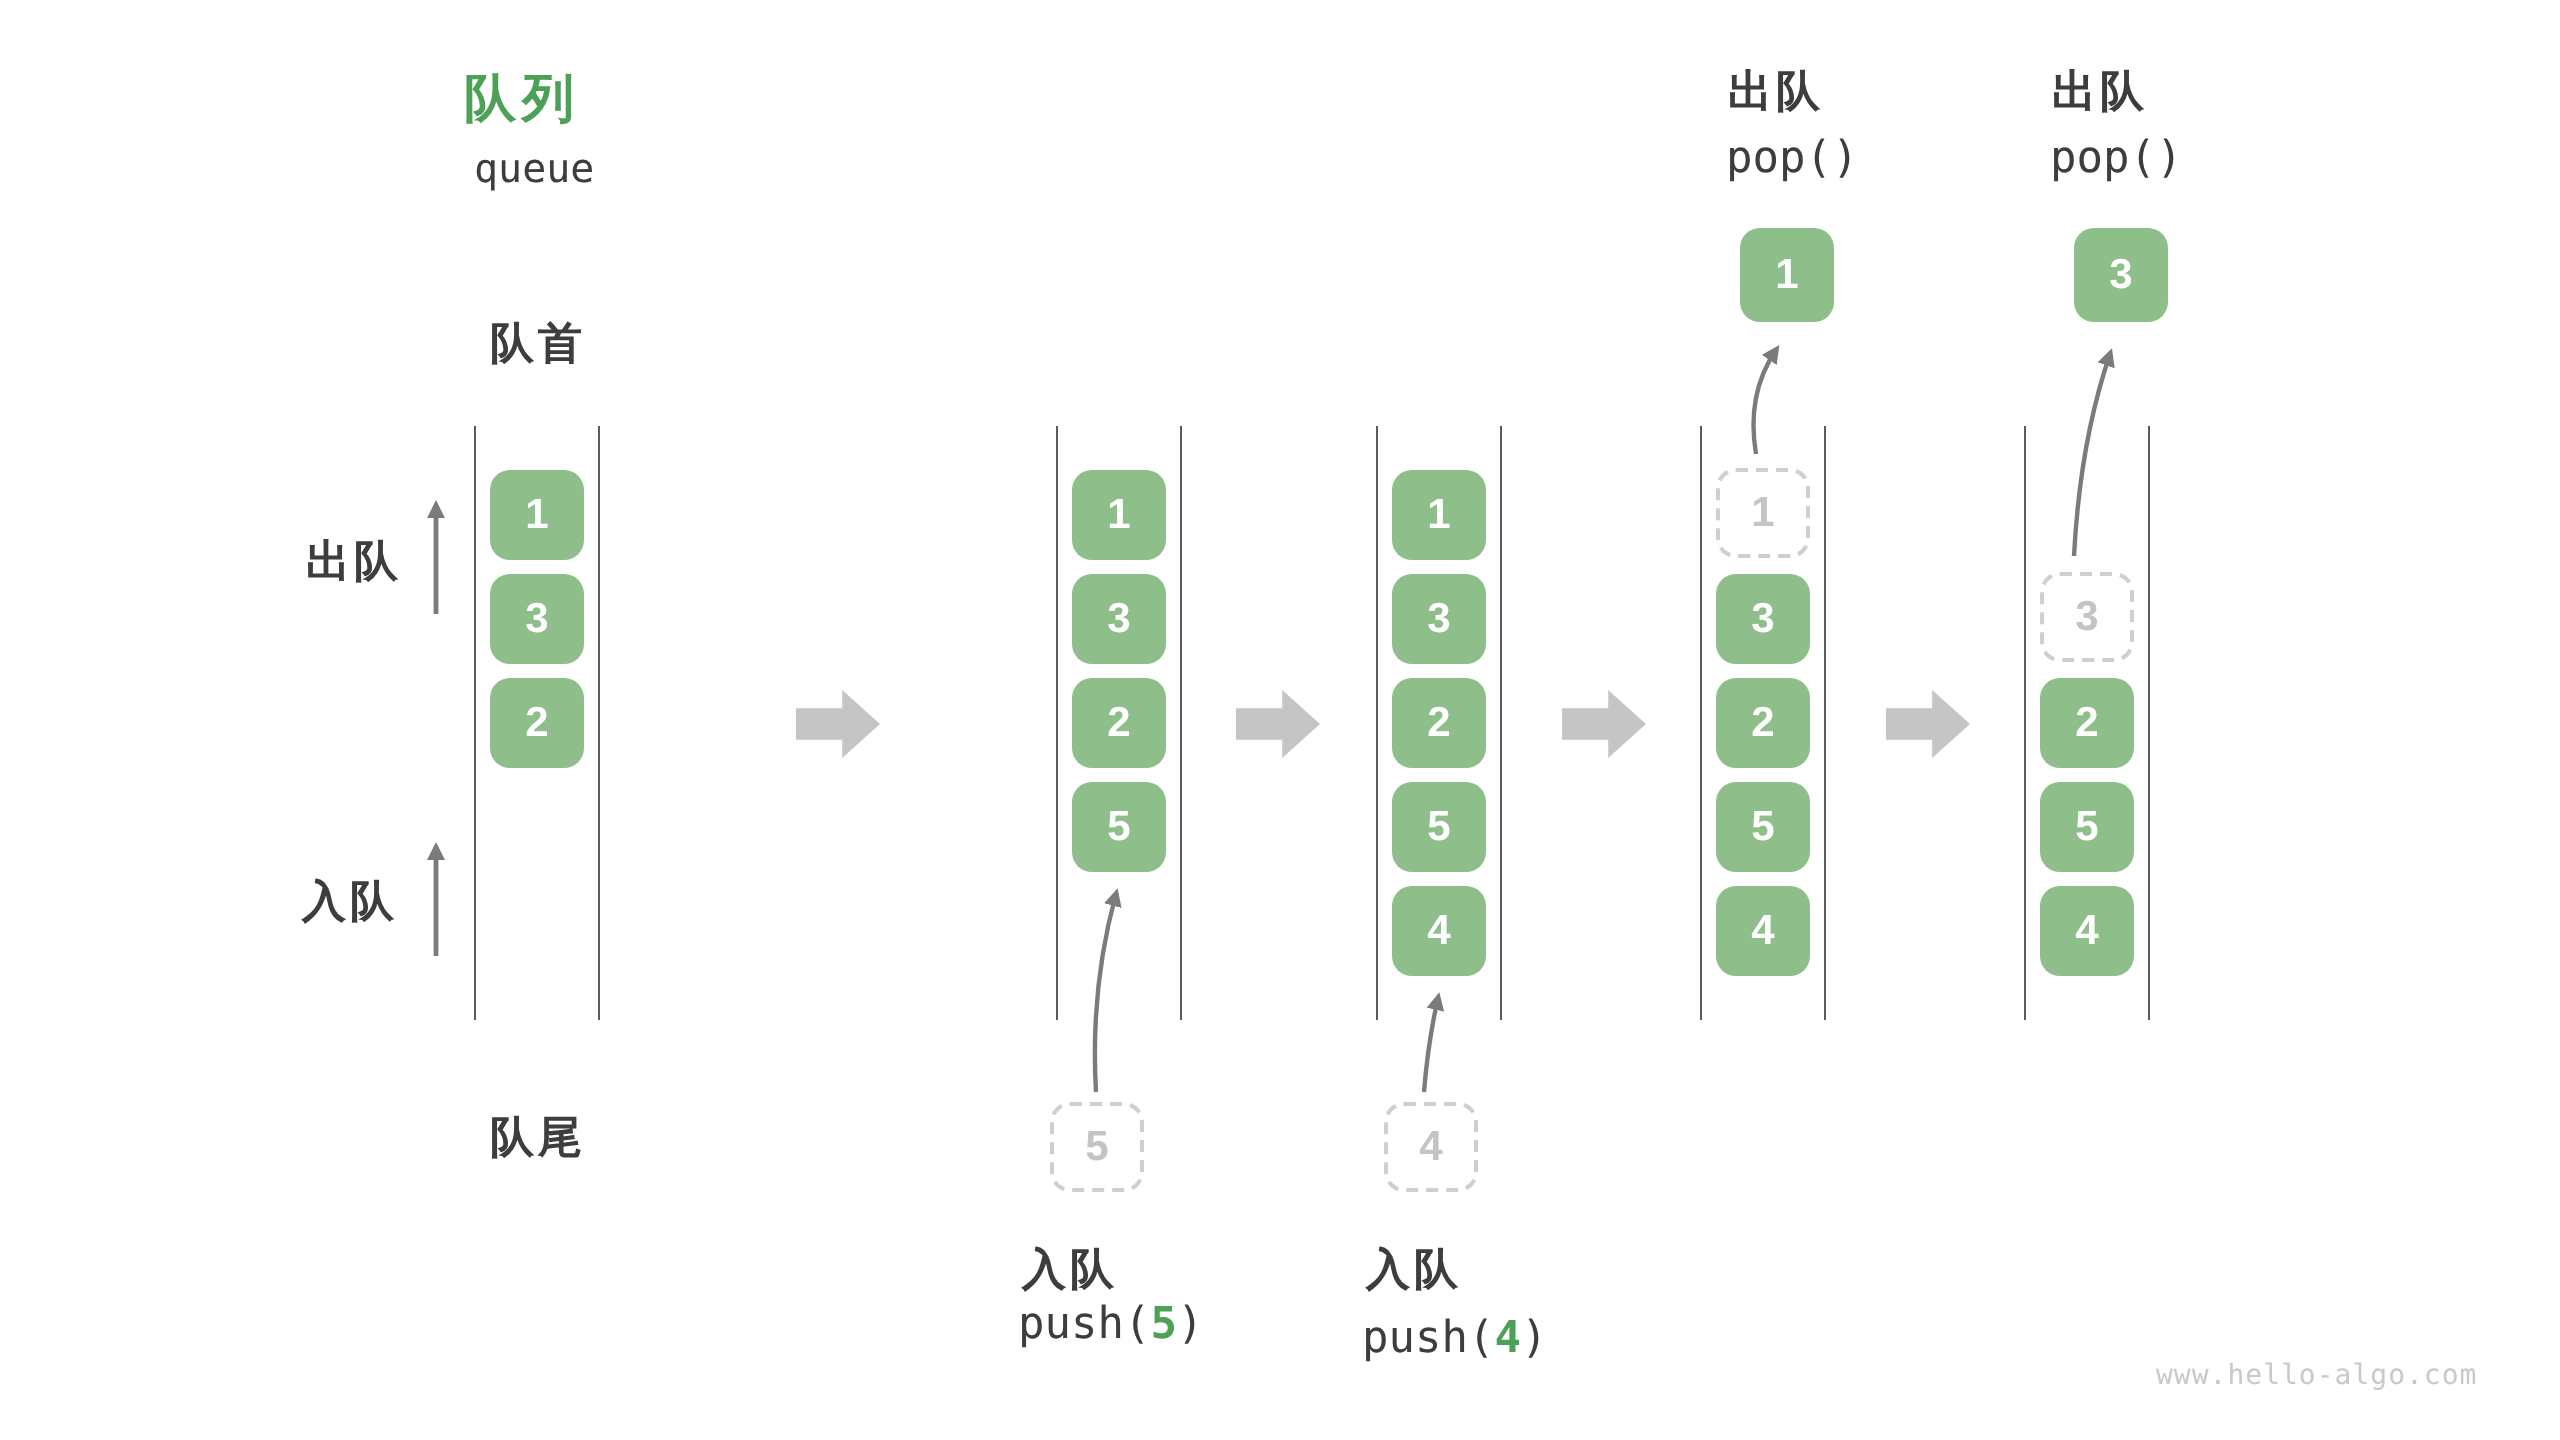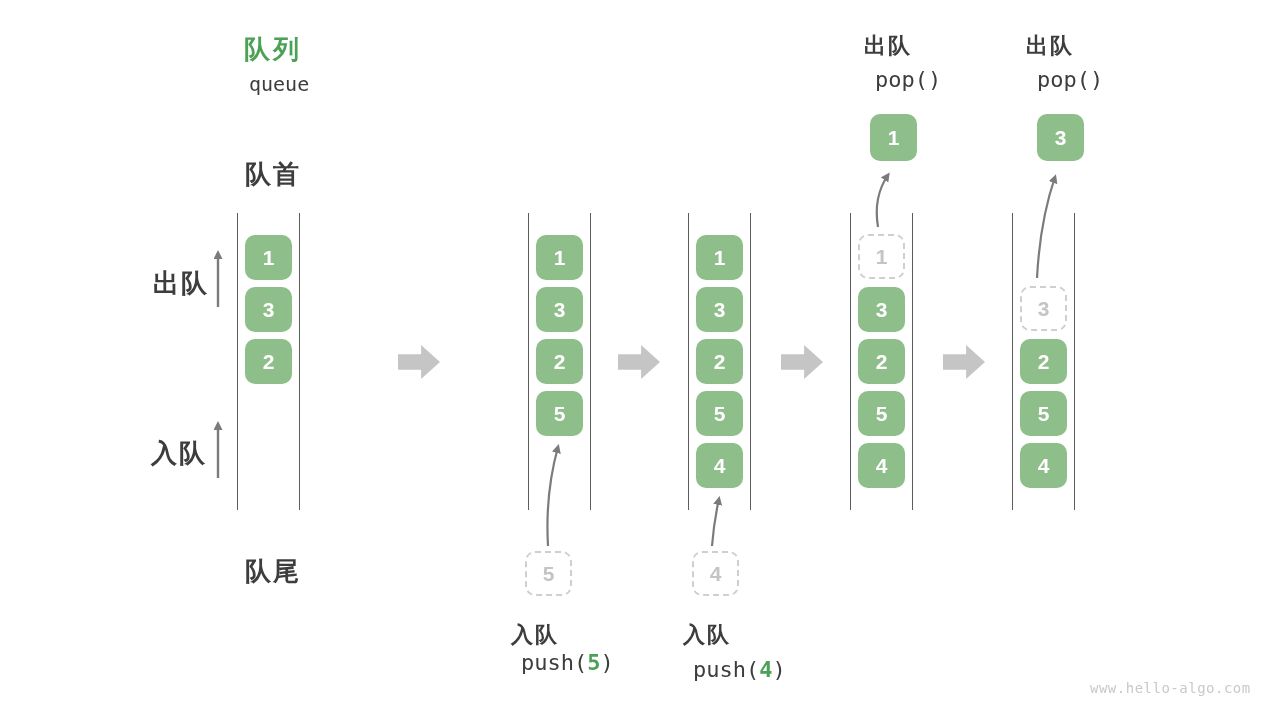--- a/index.html
+++ b/index.html
@@ -1,21 +1,21 @@
 <!DOCTYPE html>
 <html><head>
 <meta charset="utf-8">
 <style>
   html,body{margin:0;padding:0;background:#ffffff;}
   #canvas{
     position:relative;width:1280px;height:720px;background:#ffffff;overflow:hidden;
     font-family:"Liberation Sans","DejaVu Sans",sans-serif;
   }
-  .cjk{color:#3d3d3d;font-weight:700;font-size:26px;letter-spacing:2px;white-space:nowrap;}
-  .mono{font-family:"DejaVu Sans Mono","Liberation Mono",monospace;color:#3d3d3d;font-size:22px;white-space:nowrap;margin-left:12px;}
+  .cjk{color:#3d3d3d;font-weight:700;font-size:22px;letter-spacing:2px;white-space:nowrap;}
+  .mono{font-family:"DejaVu Sans Mono","Liberation Mono",monospace;color:#3d3d3d;font-size:22px;white-space:nowrap;}
   .abs{position:absolute;}
   .title-zh{color:#4da156;font-weight:700;font-size:26px;letter-spacing:3px;}
   .title-en{font-size:20px;}
   .channel{
     position:absolute;top:213px;height:297px;width:61px;
     border-left:1.5px solid #5c5c5c;border-right:1.5px solid #5c5c5c;
   }
   .qbox{
     position:absolute;width:47px;height:45px;border-radius:10px;
     background:#8ebe8a;color:#ffffff;font-size:21px;font-weight:600;
@@ -46,21 +46,21 @@
       </marker>
     </defs>
     <path d="M218,307 L218,253" stroke="#7b7b7b" stroke-width="2.4" fill="none" marker-end="url(#ah)"></path>
     <path d="M218,478 L218,424" stroke="#7b7b7b" stroke-width="2.4" fill="none" marker-end="url(#ah)"></path>
     <path d="M548,546 Q545,494 558,447" stroke="#7b7b7b" stroke-width="2.2" fill="none" marker-end="url(#ah)"></path>
     <path d="M712,546 Q714,521 719,499" stroke="#7b7b7b" stroke-width="2.2" fill="none" marker-end="url(#ah)"></path>
     <path d="M878,227 Q873,197 888,175" stroke="#7b7b7b" stroke-width="2.2" fill="none" marker-end="url(#ah)"></path>
     <path d="M1037,278 Q1040,221 1055,177" stroke="#7b7b7b" stroke-width="2.2" fill="none" marker-end="url(#ah)"></path>
   </svg>
 
-  <div class="abs title-zh" style="left:244px;top:32px;">队列</div>
+  <div class="abs title-zh" style="left:232px;top:32px;">队列</div>
   <div class="abs mono title-en" style="left:237px;top:72px;">queue</div>
 
   <div class="abs cjk" style="left:245px;top:157px;">队首</div>
   <div class="abs cjk" style="left:245px;top:554px;">队尾</div>
 
   <div class="abs cjk" style="left:153px;top:266px;">出队</div>
   <div class="abs cjk" style="left:151px;top:436px;">入队</div>
 
   <div class="channel" style="left:237px;"></div>
   <div class="channel" style="left:528px;"></div>

